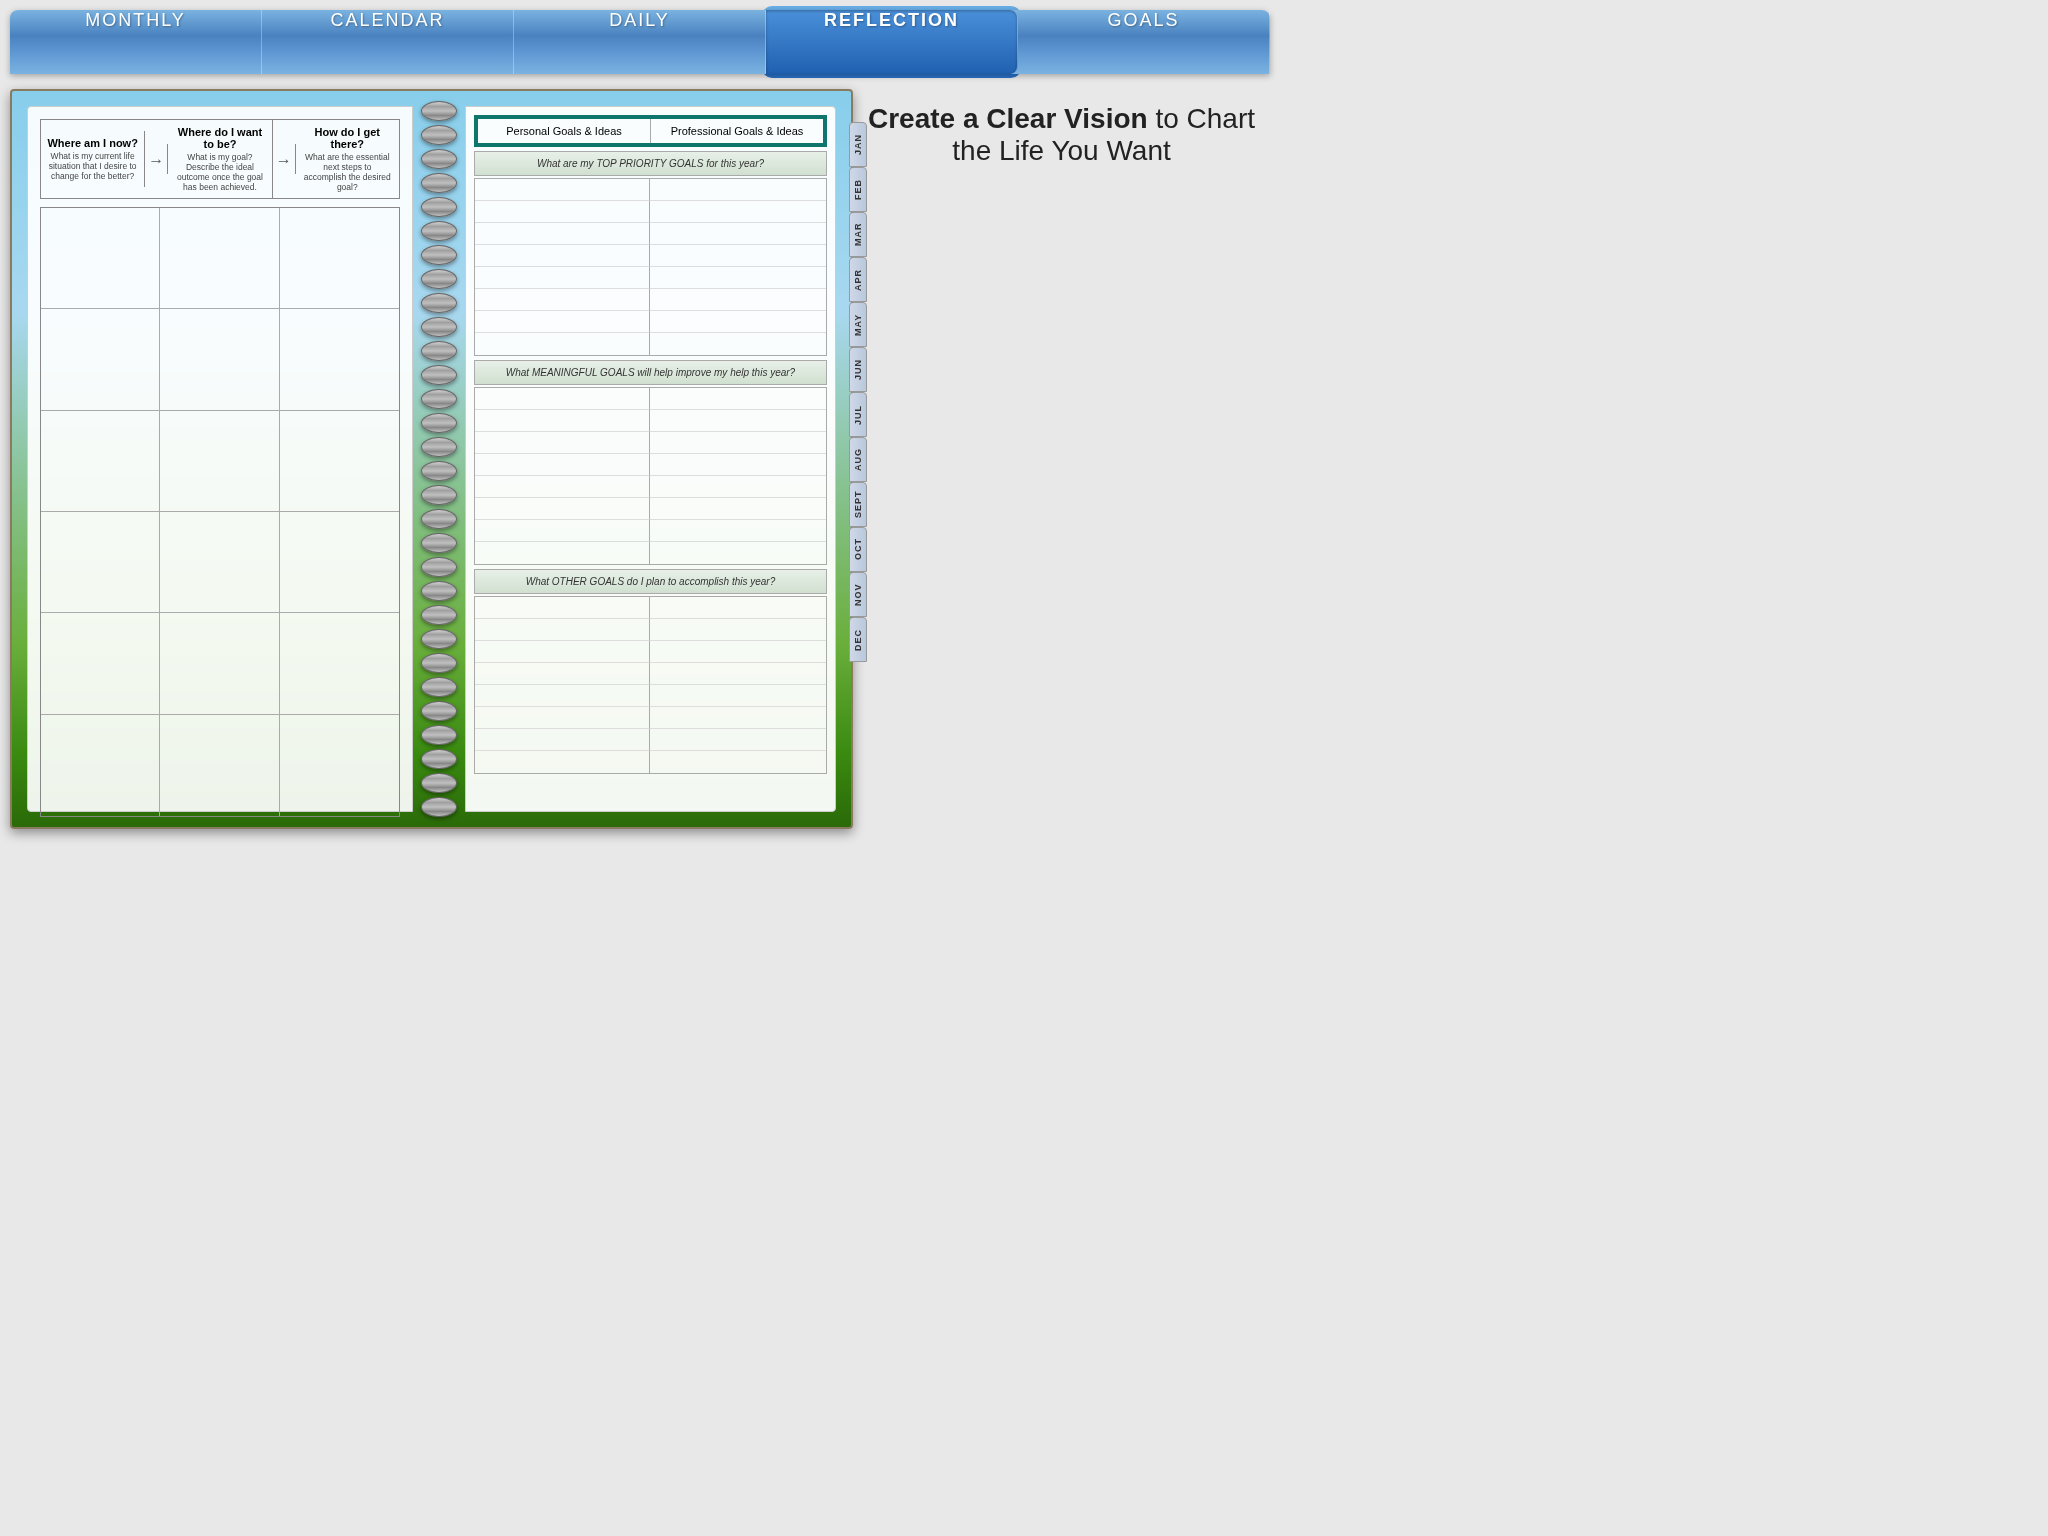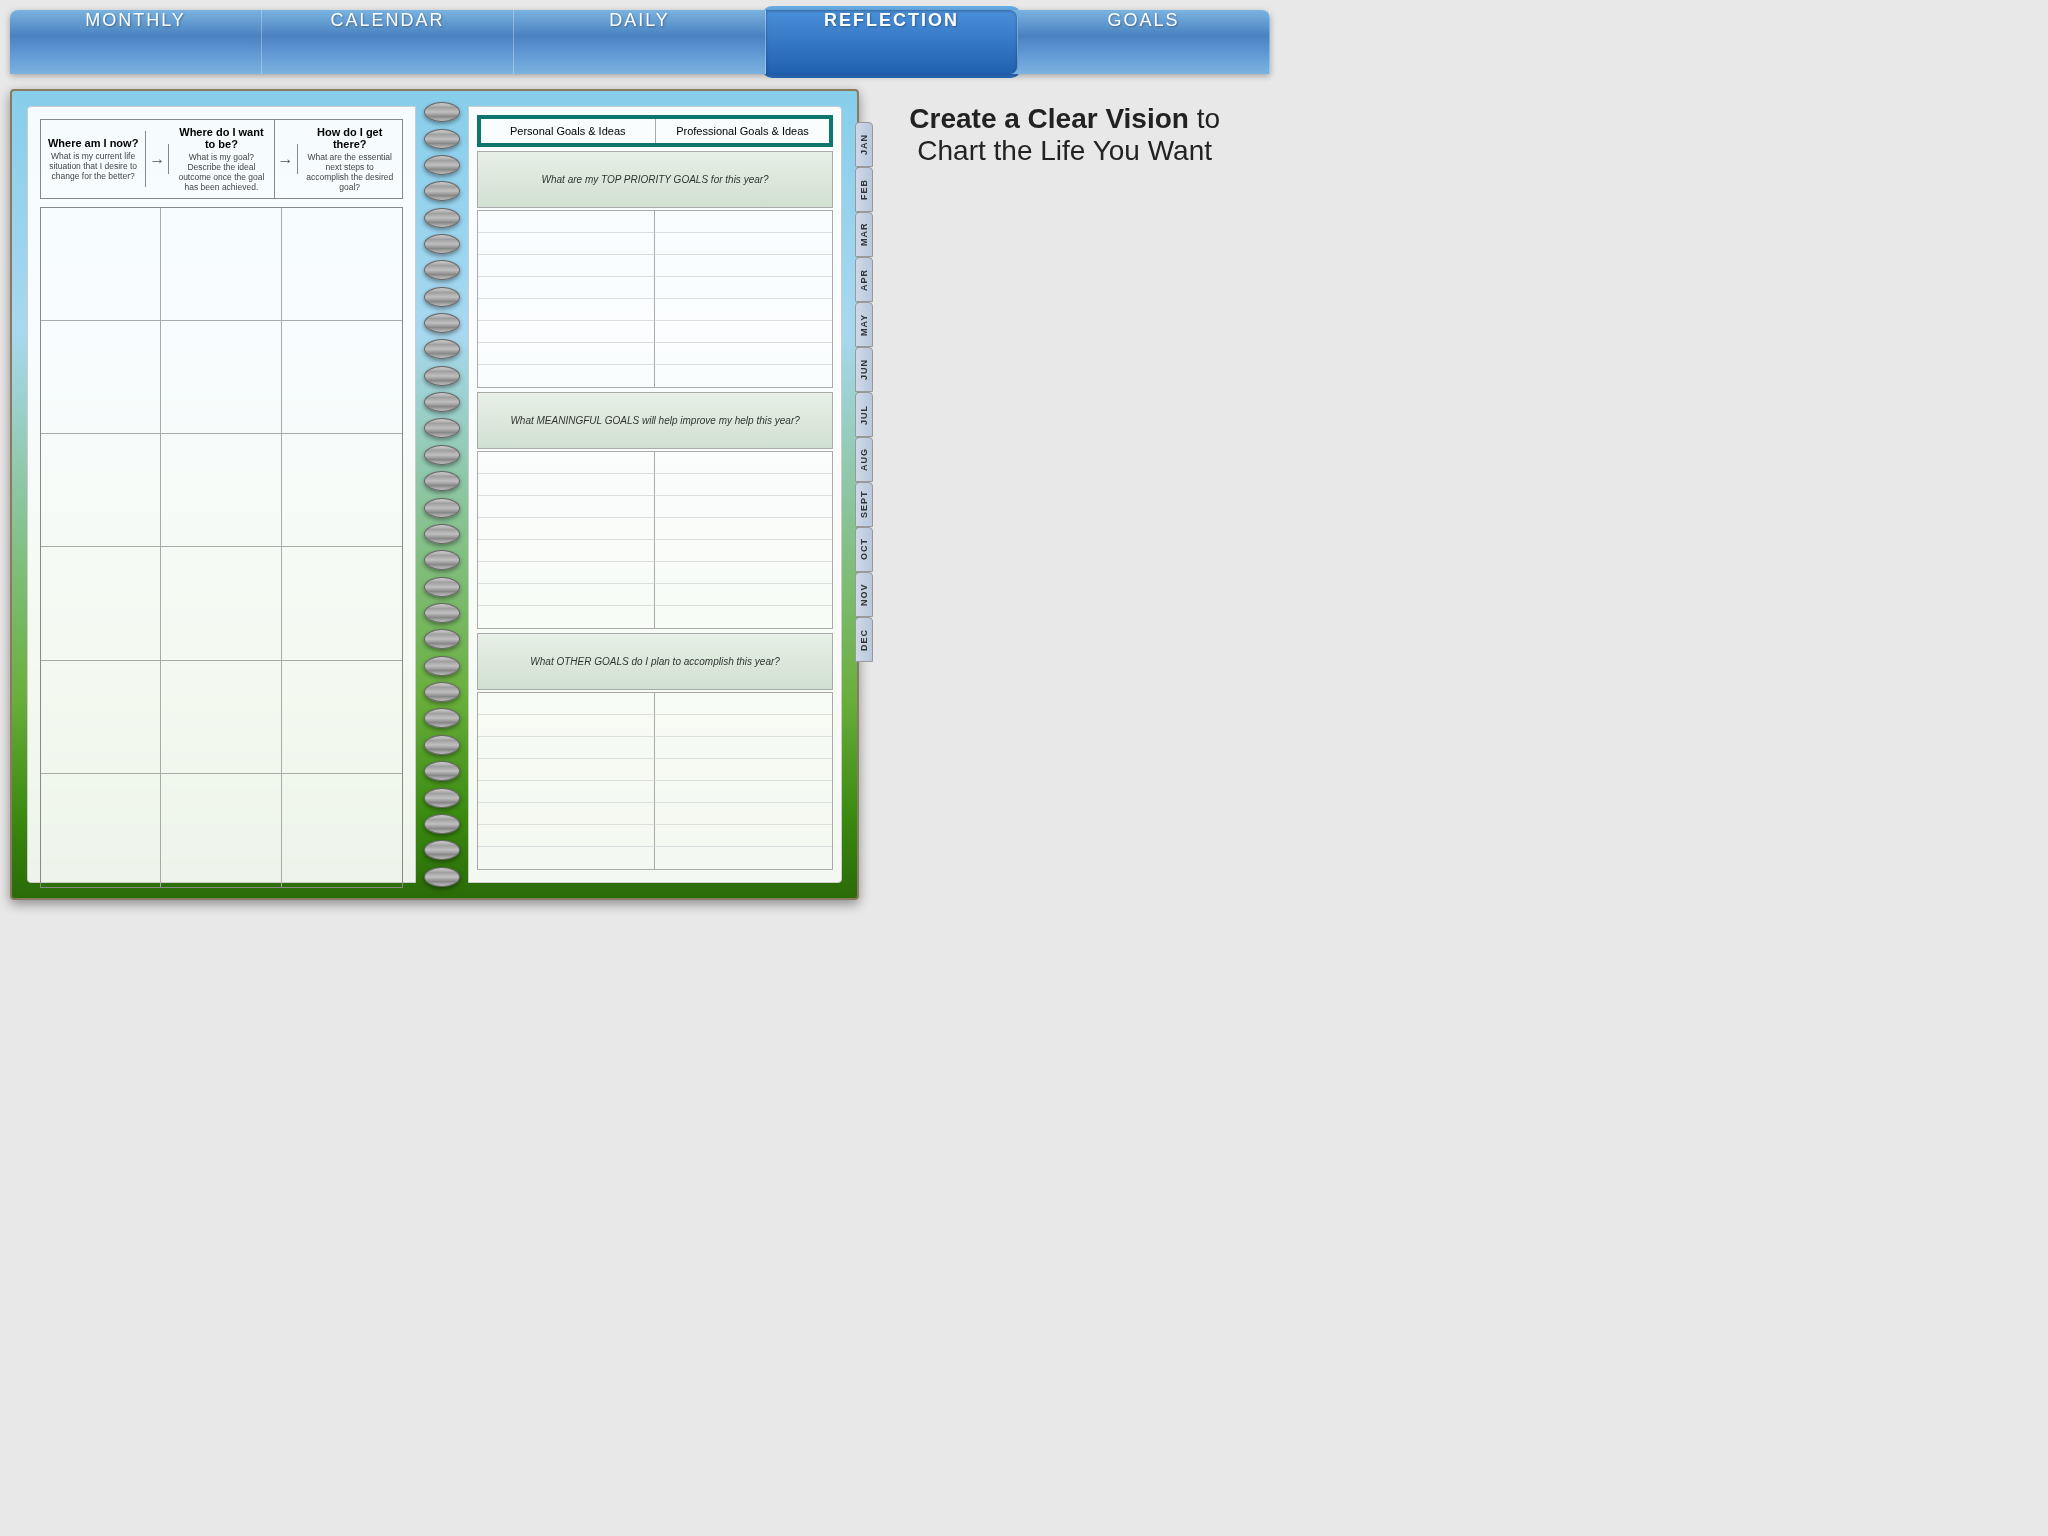--- a/index.html
+++ b/index.html
@@ -139,21 +139,21 @@
       text-align: center;
       padding: 6px 4px;
       font-size: 11px;
       border-right: 1px solid #aaa;
     }
     .right-header-cell:last-child { border-right: none; }
 
     .section-label {
       background: linear-gradient(to bottom, #e8f0e8, #d0e0d0);
       text-align: center;
-      padding: 22px;
+      padding: 6px;
       font-size: 10px;
       font-style: italic;
       color: #333;
       border: 1px solid #aaa;
       margin-bottom: 2px;
     }
 
     .goals-grid {
       display: grid;
       grid-template-columns: 1fr 1fr;

